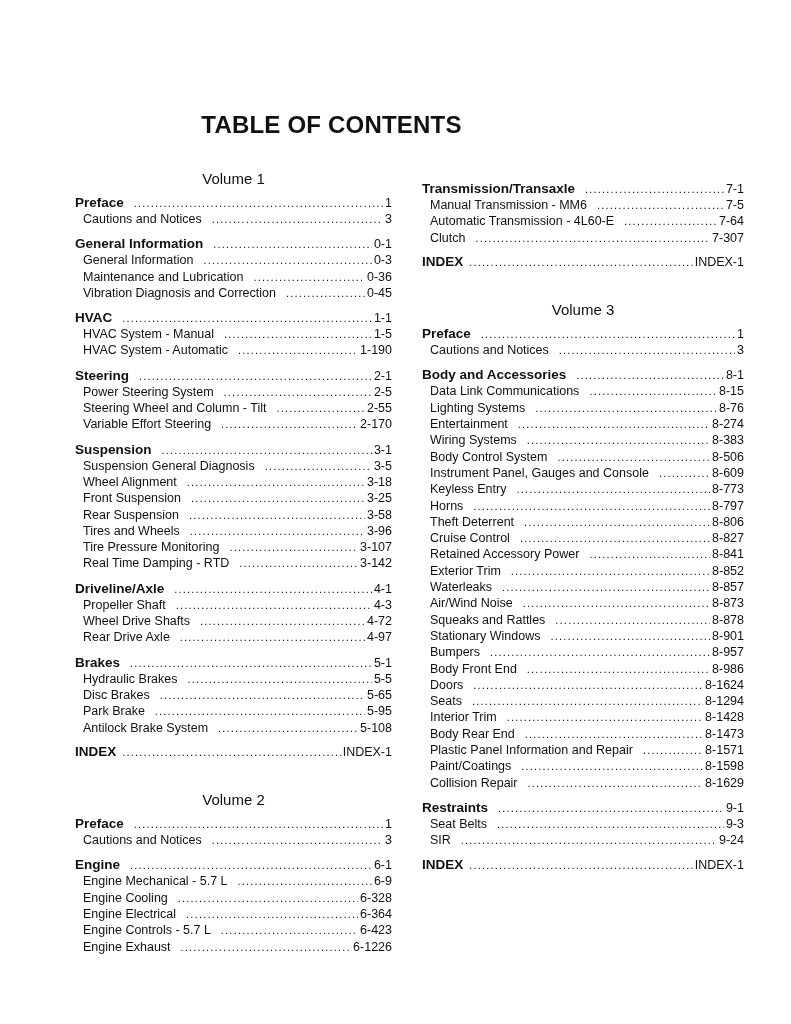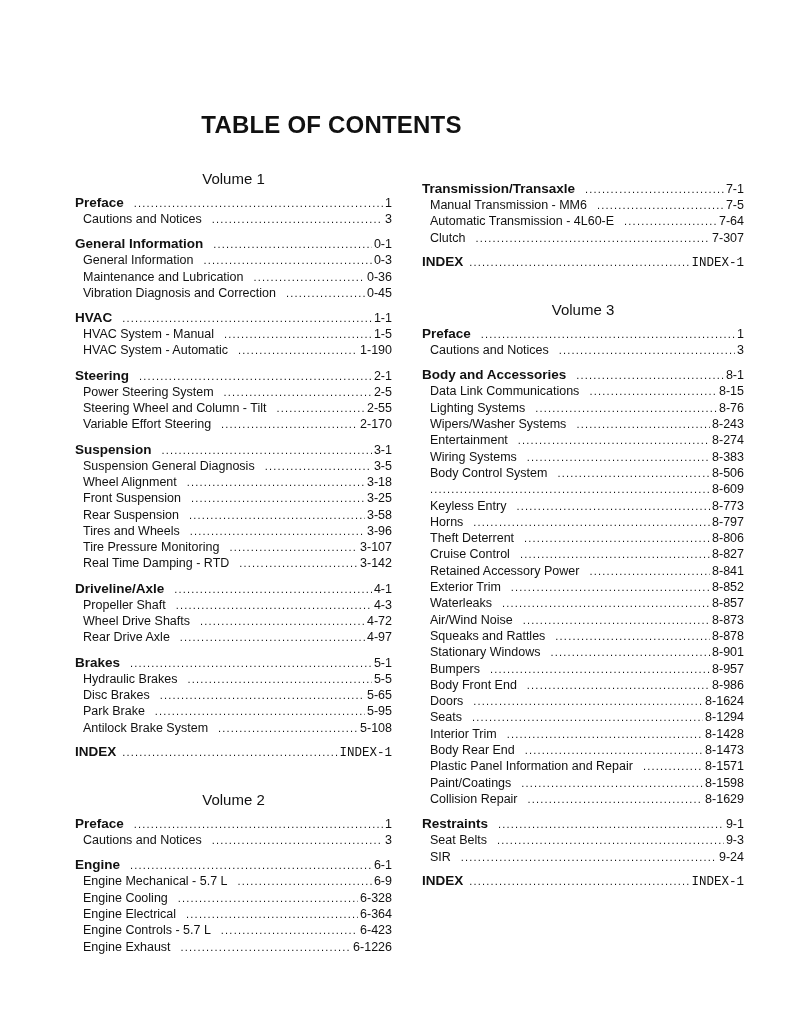--- a/index.html
+++ b/index.html
@@ -15,21 +15,21 @@
   .row { display: flex; align-items: baseline; height: 16.3px; line-height: 16.3px; white-space: nowrap; overflow: hidden; }
   .row .label { flex: 0 0 auto; padding-right: 10px; }
   .row .dots { flex: 1 1 auto; overflow: hidden; white-space: nowrap; letter-spacing: 1.2px; font-size: 11px; }
   .row .dots::before { content: "................................................................................................................................................................"; }
   .row .page { flex: 0 0 auto; padding-left: 2px; }
   .row.main { font-weight: bold; font-size: 13.5px; height: 17px; line-height: 17px; }
   .row.main .page { font-weight: normal; font-size: 12.5px; }
   .row.main .dots { font-weight: normal; }
   .row.sub { font-size: 12.5px; padding-left: 8px; }
   .row.index { font-weight: bold; font-size: 13.5px; }
-  .row.index .page { font-weight: normal; font-size: 12.5px; padding-left: 0; font-family: Liberation Mono, monospace; }
+  .row.index .page { font-weight: normal; font-size: 12.5px; padding-left: 0; }
   .row.index .dots { font-weight: normal; }
   .spacer-vol { height: 22px; }
 </style>
 </head>
 <body>
 
 <div class="title">TABLE OF CONTENTS</div>
 
 <div class="col" id="col-left">
   <div class="vol-head">Volume 1</div>
@@ -306,40 +306,36 @@
         <span class="label">Data Link Communications</span>
         <span class="dots"></span>
         <span class="page">8-15</span>
       </div>
       <div class="row sub">
         <span class="label">Lighting Systems</span>
         <span class="dots"></span>
         <span class="page">8-76</span>
       </div>
       <div class="row sub">
-        <span class="label">Wipers/Washer Systems</span>
-        <span class="dots"></span>
-        <span class="page">8-243</span>
-      </div>
-      <div class="row sub">
         <span class="label">Entertainment</span>
         <span class="dots"></span>
         <span class="page">8-274</span>
       </div>
       <div class="row sub">
         <span class="label">Wiring Systems</span>
         <span class="dots"></span>
         <span class="page">8-383</span>
       </div>
       <div class="row sub">
         <span class="label">Body Control System</span>
         <span class="dots"></span>
         <span class="page">8-506</span>
       </div>
       <div class="row sub">
+        <span class="label">Instrument Panel, Gauges and Console</span>
         <span class="dots"></span>
         <span class="page">8-609</span>
       </div>
       <div class="row sub">
         <span class="label">Keyless Entry</span>
         <span class="dots"></span>
         <span class="page">8-773</span>
       </div>
       <div class="row sub">
         <span class="label">Horns</span>

